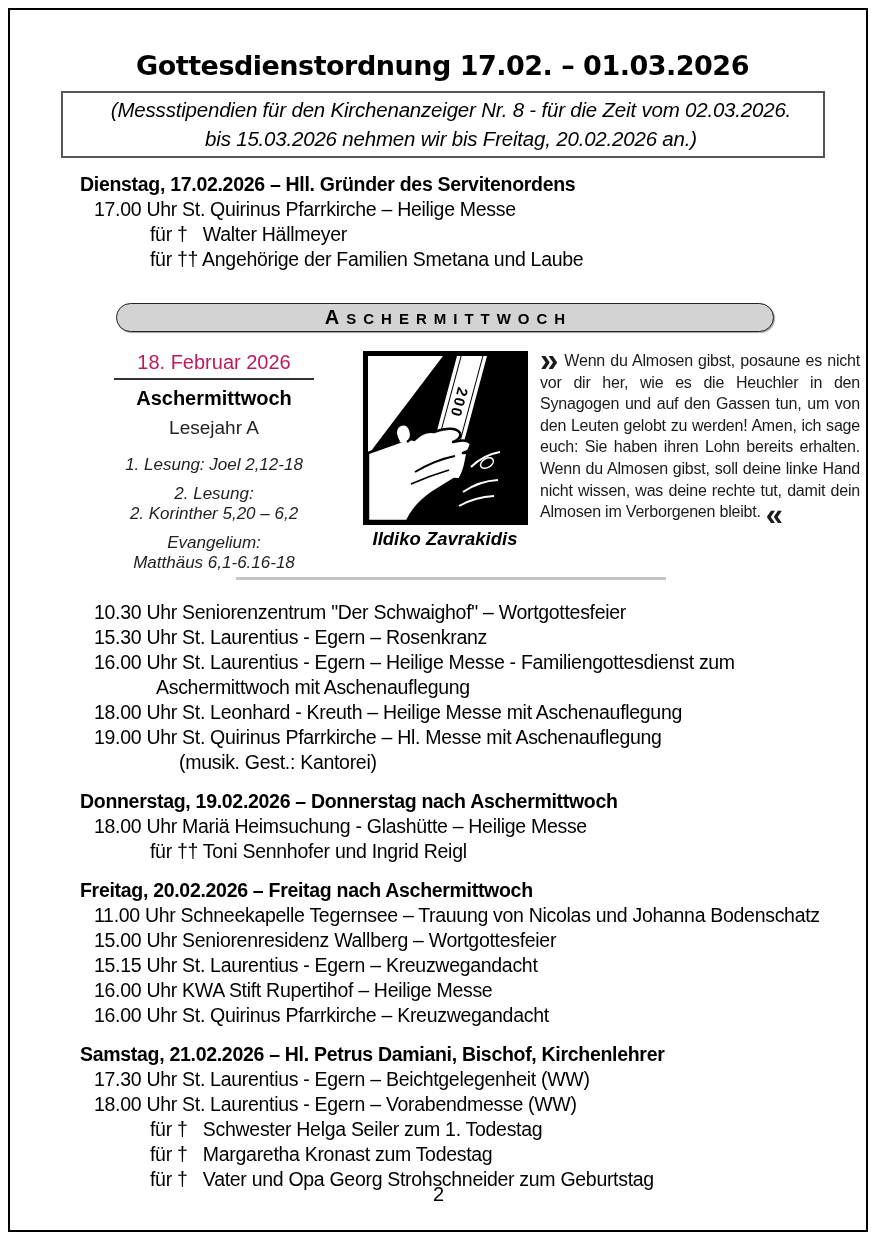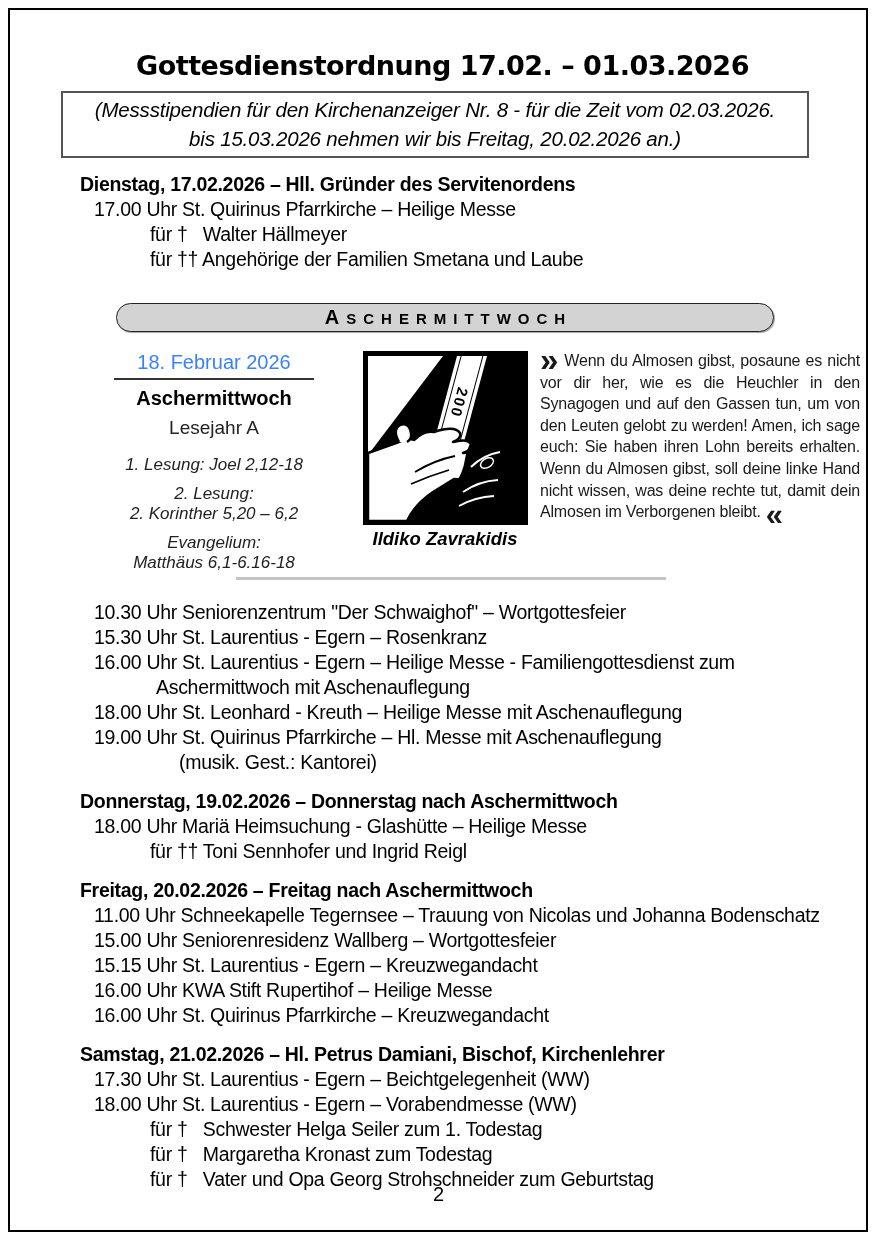--- a/index.html
+++ b/index.html
@@ -15,21 +15,21 @@
   .content { position:absolute; left:4px; top:0; width:877px; padding-left:62px; box-sizing:border-box; }
 
   h1.title {
     margin:50px 0 0 -62px; width:877px; text-align:center;
     font-family:"DejaVu Sans", sans-serif; font-weight:bold;
     font-size:27px; letter-spacing:-0.5px;
   }
   .notice {
     margin:10px 0 0 -5px; width:744px; border:2px solid #555;
     text-align:center; font-style:italic; font-size:20.5px; line-height:29px;
-    padding:2px 0 3px 0; letter-spacing:-0.2px;
+    padding:2px 0 3px 16px; letter-spacing:-0.2px;
   }
 
   .section { margin-top:14px; }
   .heading { font-weight:bold; font-size:19.5px; line-height:25px; letter-spacing:-0.3px; white-space:pre;margin-left:14px; }
   .line { font-size:19.5px; line-height:25px; letter-spacing:-0.3px; white-space:pre; }
   .ind1 { margin-left:28px; }
   .ind2 { margin-left:84px; }
   .ind2b { margin-left:90px; }
   .ind3 { margin-left:113px; }
 
@@ -40,21 +40,21 @@
     display:flex; align-items:center; justify-content:center;
   }
   .banner-text {
     font-weight:bold; font-size:15px; letter-spacing:7px; line-height:15px;
     text-transform:uppercase; padding-left:7px;
   }
   .banner-text::first-letter { font-size:20px; }
 
   .ash-row { display:flex; margin-top:17px; height:214px; }
   .ash-left { width:252px; margin-left:22px; text-align:center; padding-top:2px; }
-  .ash-date { font-size:20px; color:#3b82f6; }
+  .ash-date { font-size:20px; color:#be185d; }
   .ash-underline { width:200px; height:0; border-bottom:2px solid #333; margin:4px auto 7px auto; }
   .ash-day { font-weight:bold; font-size:20px; }
   .ash-year { font-size:19px; margin-top:7px; color:#222; }
   .ash-readings { font-style:italic; font-size:17px; line-height:20px; margin-top:16px; color:#222; }
   .rgap { height:9px; }
 
   .ash-center { width:170px; margin-left:20px; text-align:center; }
   .woodcut { display:block; margin:2px auto 0 auto; }
   .caption { font-weight:bold; font-style:italic; font-size:18.5px; margin-top:3px; }
 

